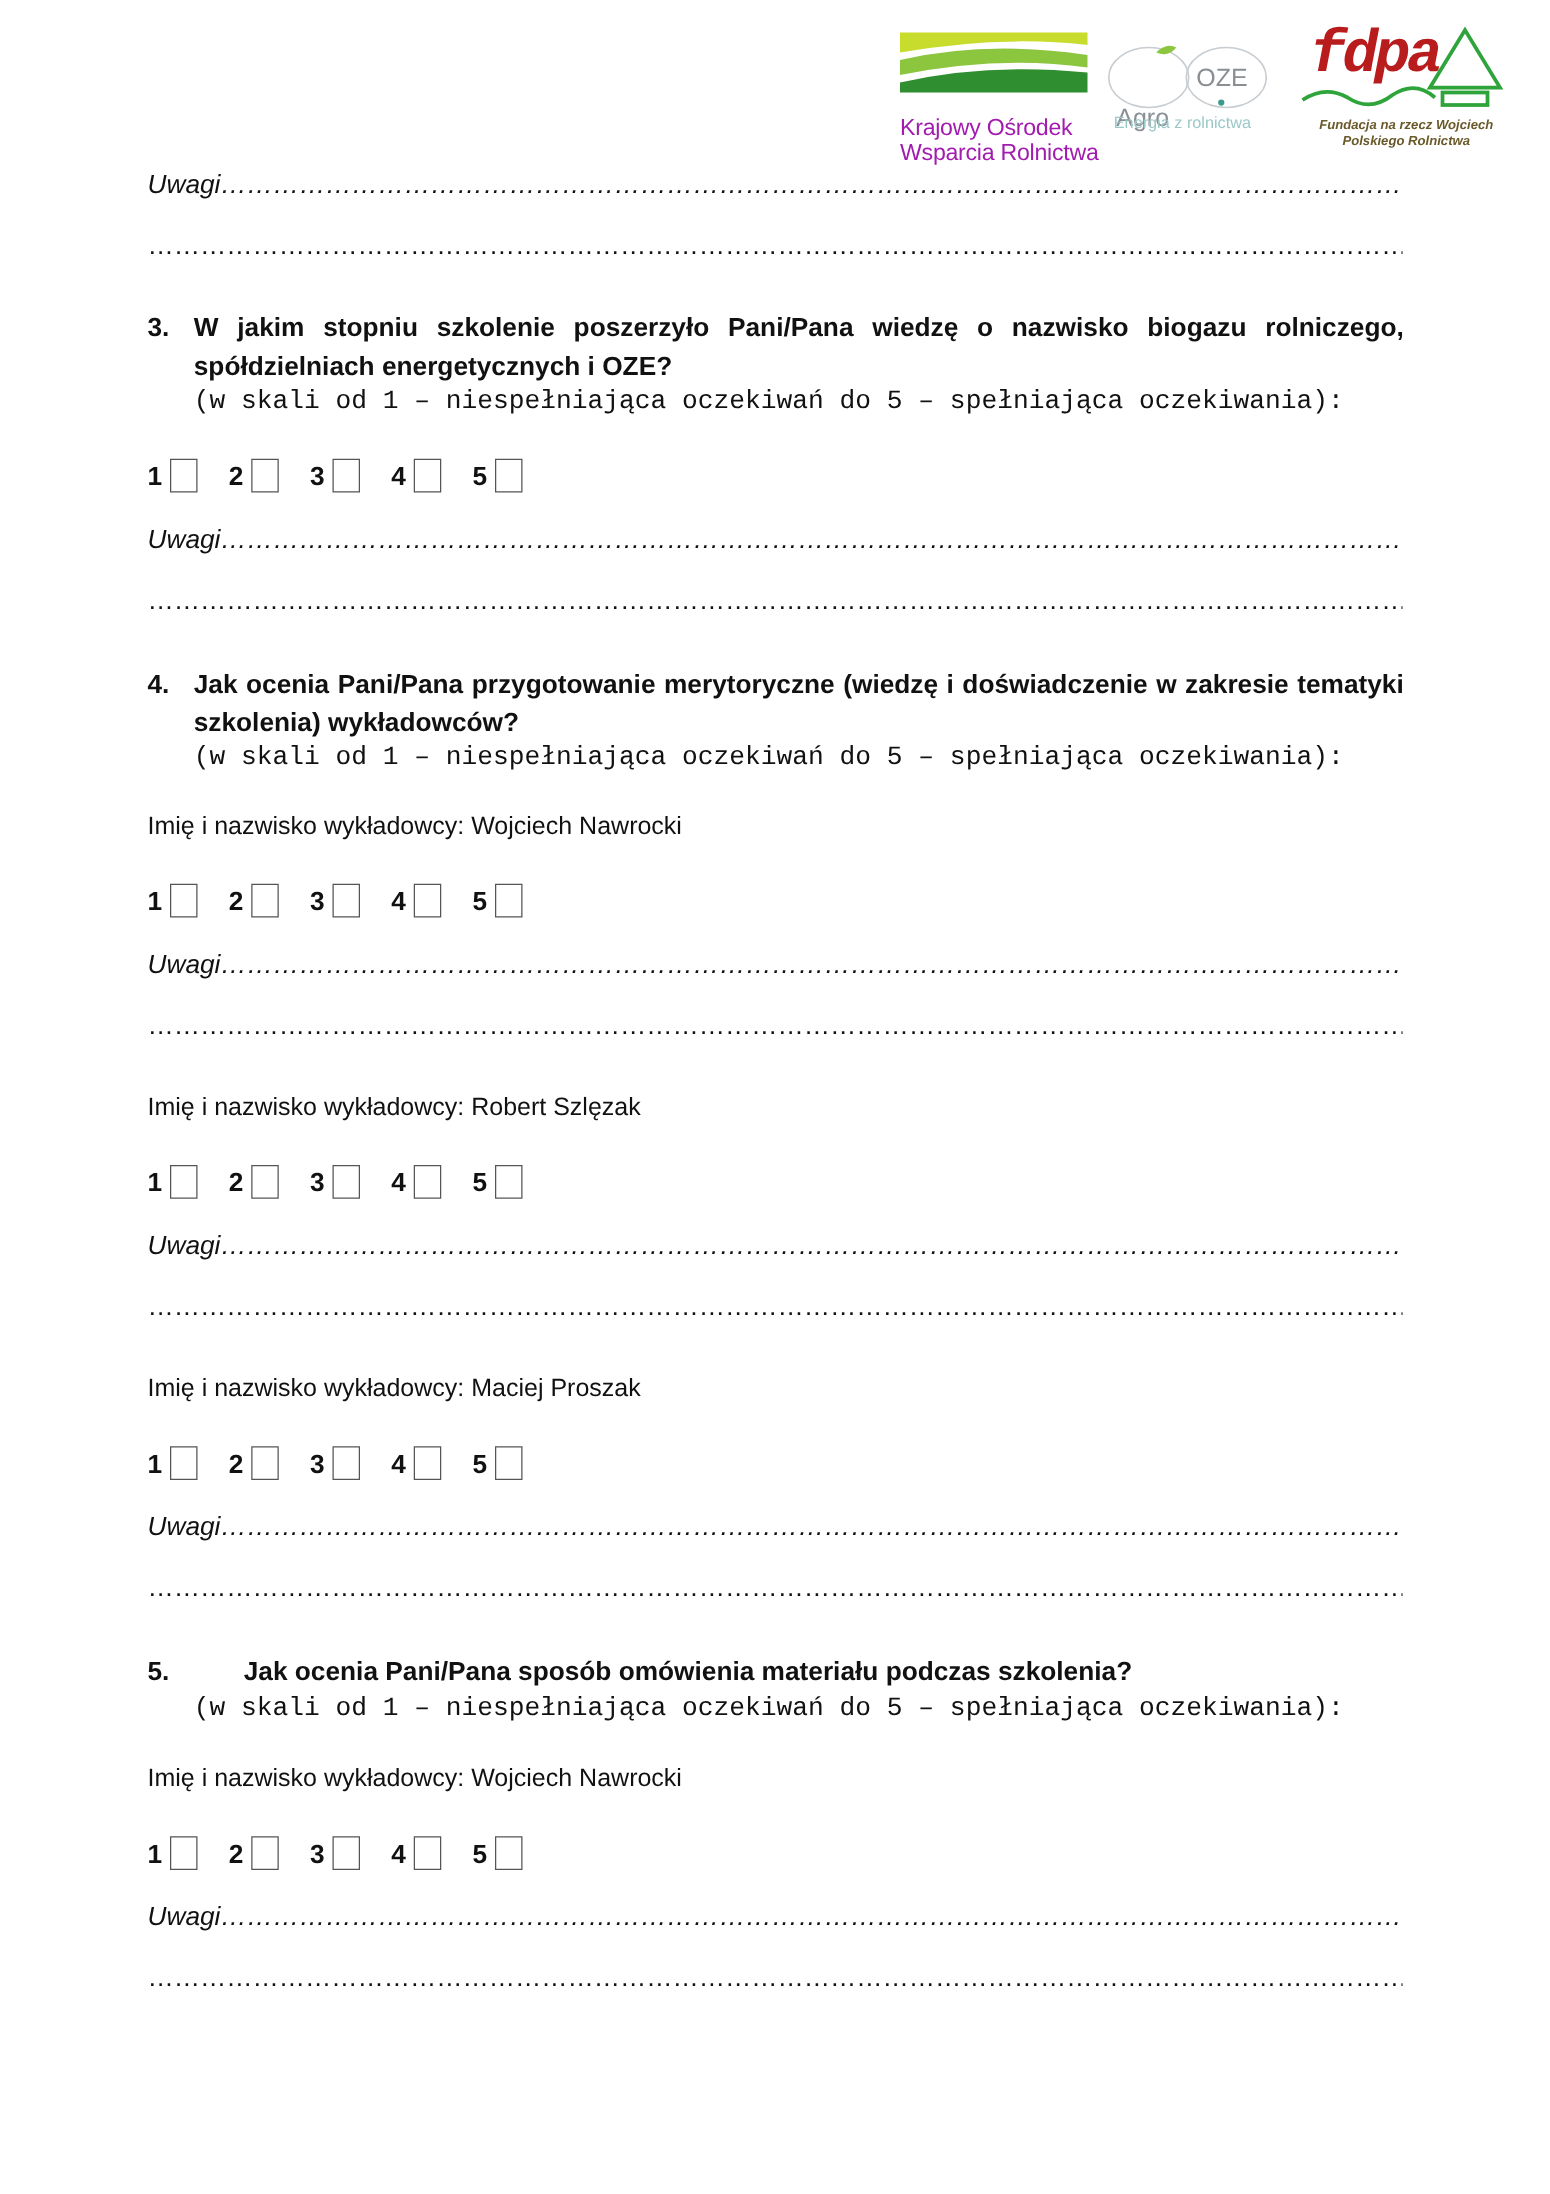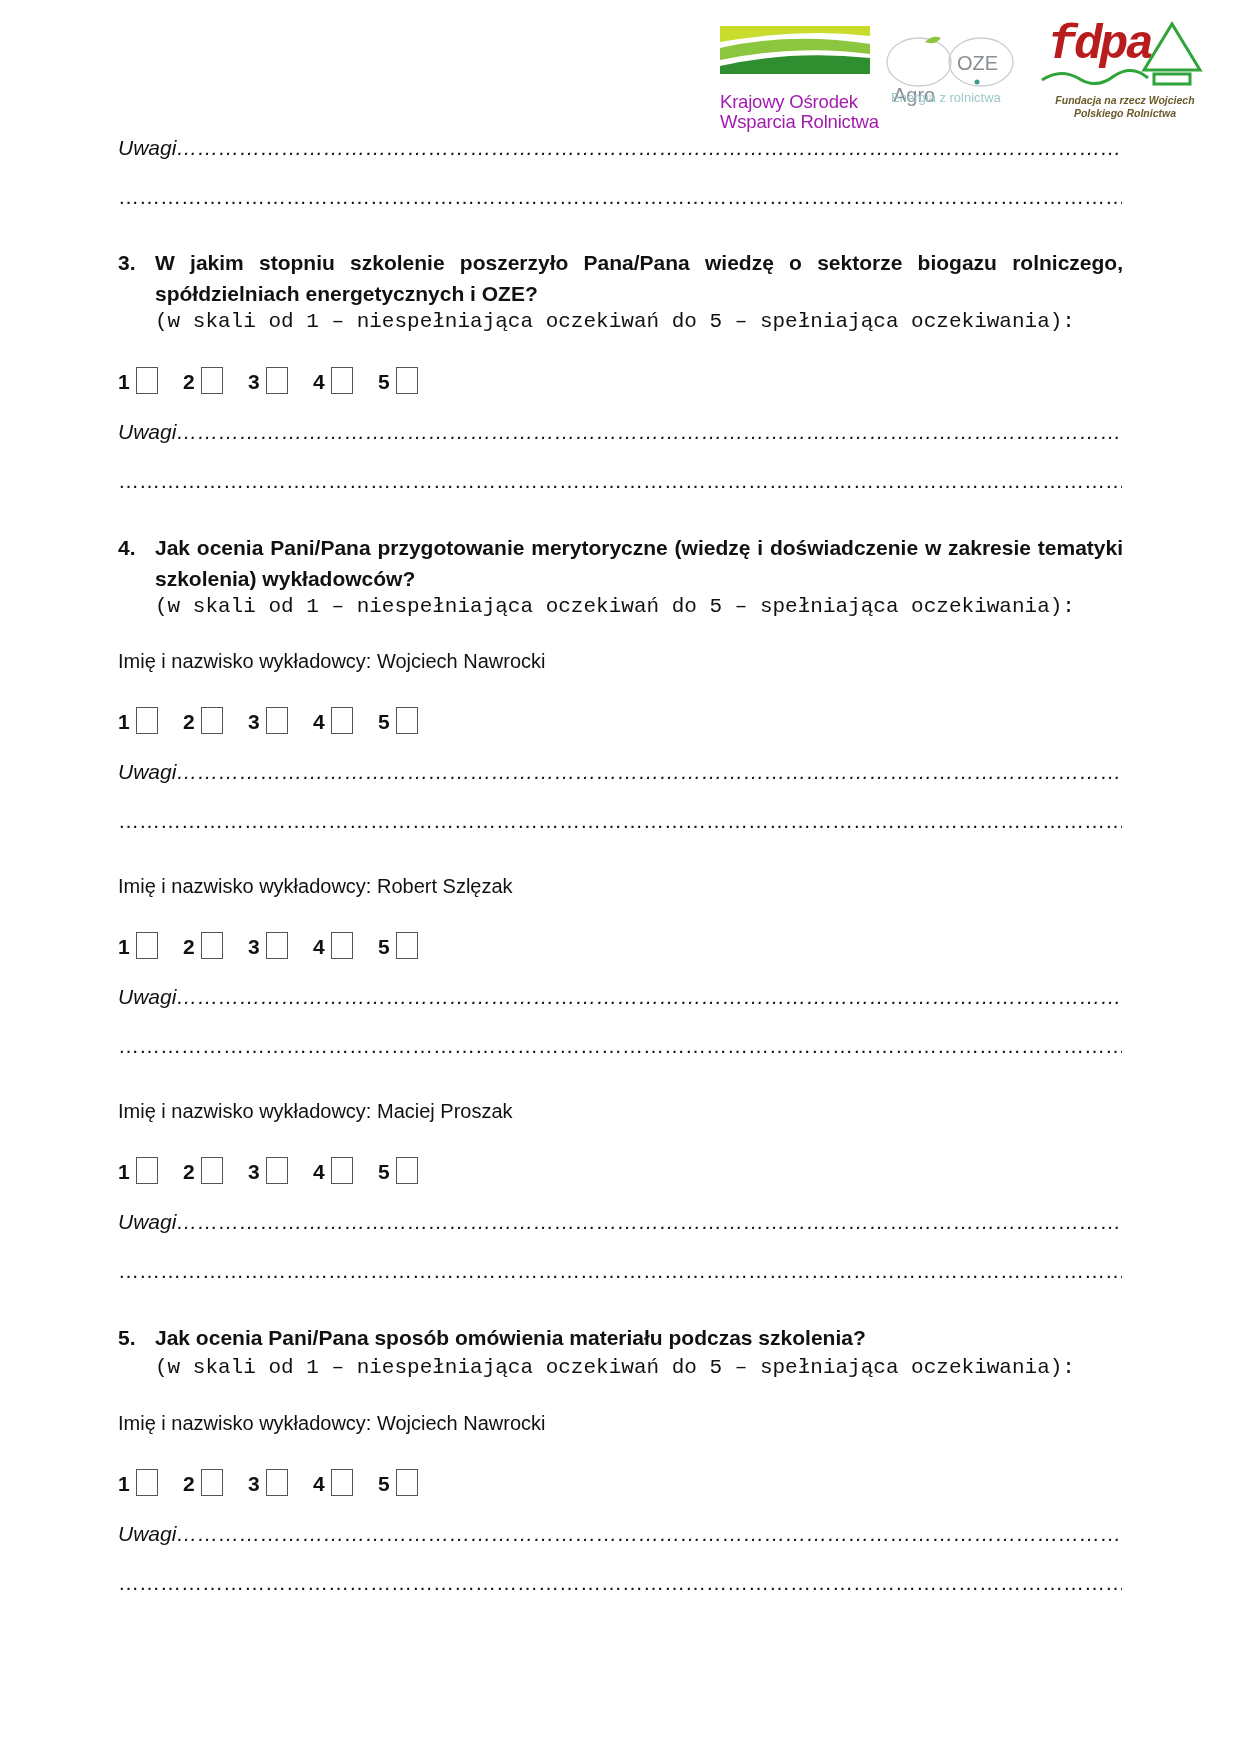--- a/index.html
+++ b/index.html
@@ -70,21 +70,21 @@
   <div class="fdpa-sub">
     <div>Fundacja na  rzecz Wojciech</div>
     <div>Polskiego Rolnictwa</div>
   </div>
 </div>
 
 <div class="abs uwagi" style="top:136px;">Uwagi…………………………………………………………………………………………………………………………………………………………………………………………………</div>
 <div class="abs dots-line" style="top:185px;">………………………………………………………………………………………………………………………………………………………………………………………………………………</div>
 
 <div class="abs q-num" style="top:251px;">3.</div>
-<div class="abs q-text" style="top:247px;">W jakim stopniu szkolenie poszerzyło Pana/Pana wiedzę o sektorze biogazu rolniczego, spółdzielniach energetycznych i OZE?</div>
+<div class="abs q-text" style="top:247px;">W jakim stopniu szkolenie poszerzyło Pani/Pana wiedzę o nazwisko biogazu rolniczego, spółdzielniach energetycznych i OZE?</div>
 <div class="abs q-scale" style="top:310px;">(w skali od 1 – niespełniająca oczekiwań do 5 – spełniająca oczekiwania):</div>
 
 <div class="abs rating" style="top:362px;">
   <div class="rating-opt">
       <span class="num">1</span>
       <span class="box"></span>
     </div>
   <div class="rating-opt">
       <span class="num">2</span>
       <span class="box"></span>
@@ -182,21 +182,21 @@
     </div>
   <div class="rating-opt">
       <span class="num">5</span>
       <span class="box"></span>
     </div>
 </div>
 <div class="abs uwagi" style="top:1210px;">Uwagi……………………………………………………………………………………………………………………………………………………………………………………………</div>
 <div class="abs dots-line" style="top:1259px;">………………………………………………………………………………………………………………………………………………………………………………………………………………</div>
 
 <div class="abs q-num" style="top:1326px;">5.</div>
-<div class="abs q-text" style="top:1322px;">Jak ocenia Pani/Pana sposób omówienia materiału podczas szkolenia?</div>
+<div class="abs q-text" style="top:1322px;margin-left:40px;">Jak ocenia Pani/Pana sposób omówienia materiału podczas szkolenia?</div>
 <div class="abs q-scale" style="top:1356px;">(w skali od 1 – niespełniająca oczekiwań do 5 – spełniająca oczekiwania):</div>
 
 <div class="abs lecturer" style="top:1412px;">Imię i nazwisko wykładowcy: Wojciech Nawrocki</div>
 <div class="abs rating" style="top:1464px;">
   <div class="rating-opt">
       <span class="num">1</span>
       <span class="box"></span>
     </div>
   <div class="rating-opt">
       <span class="num">2</span>

